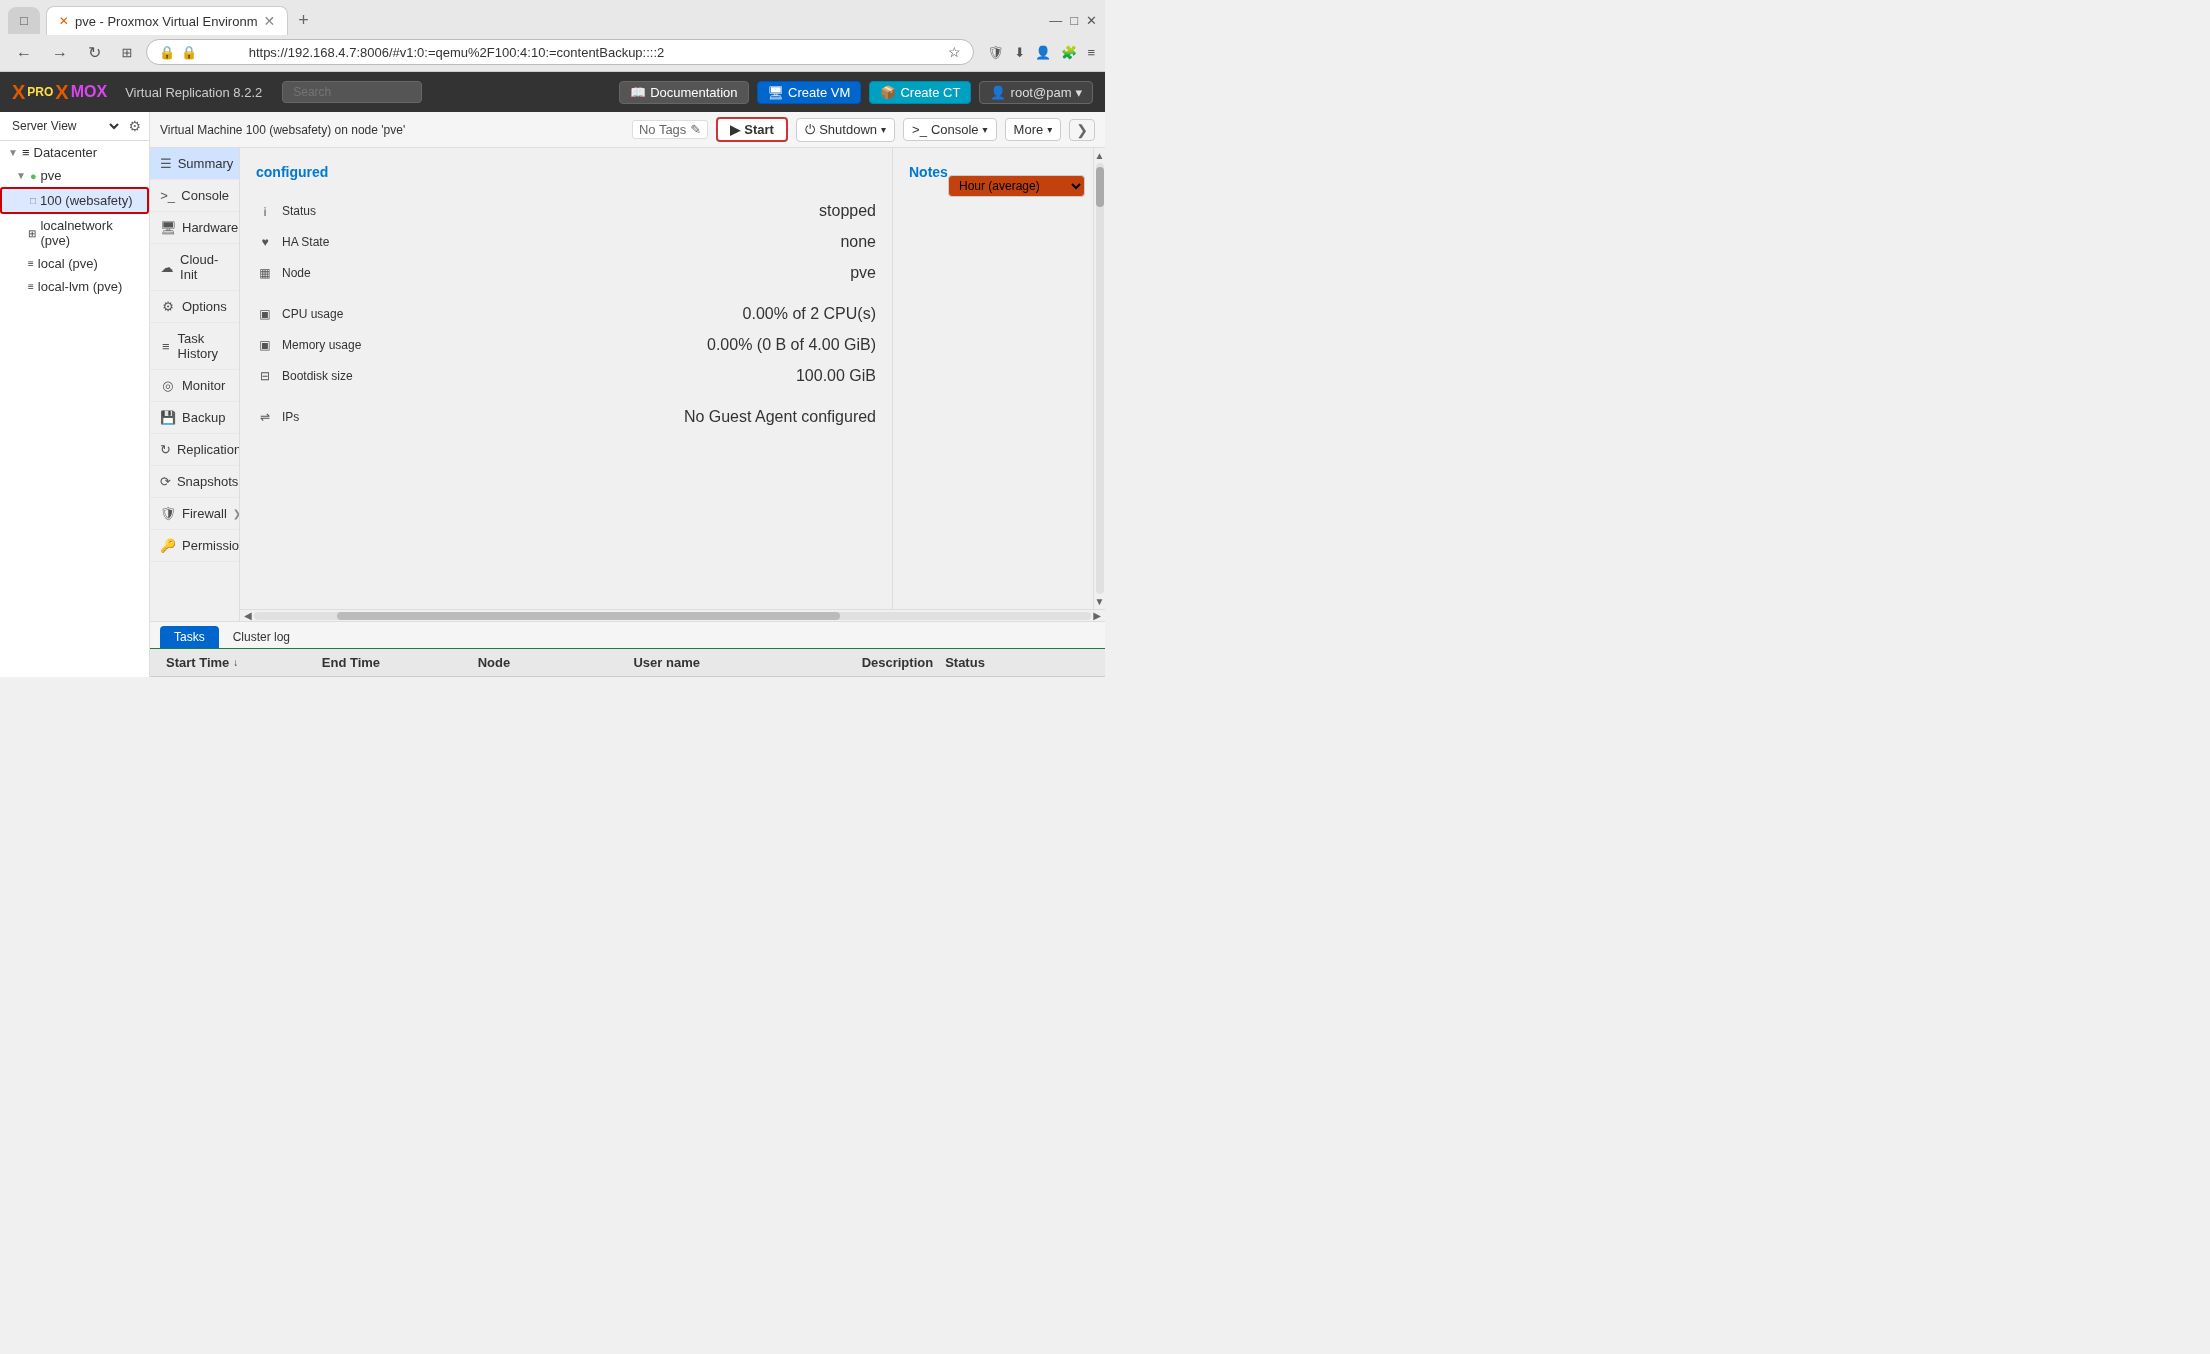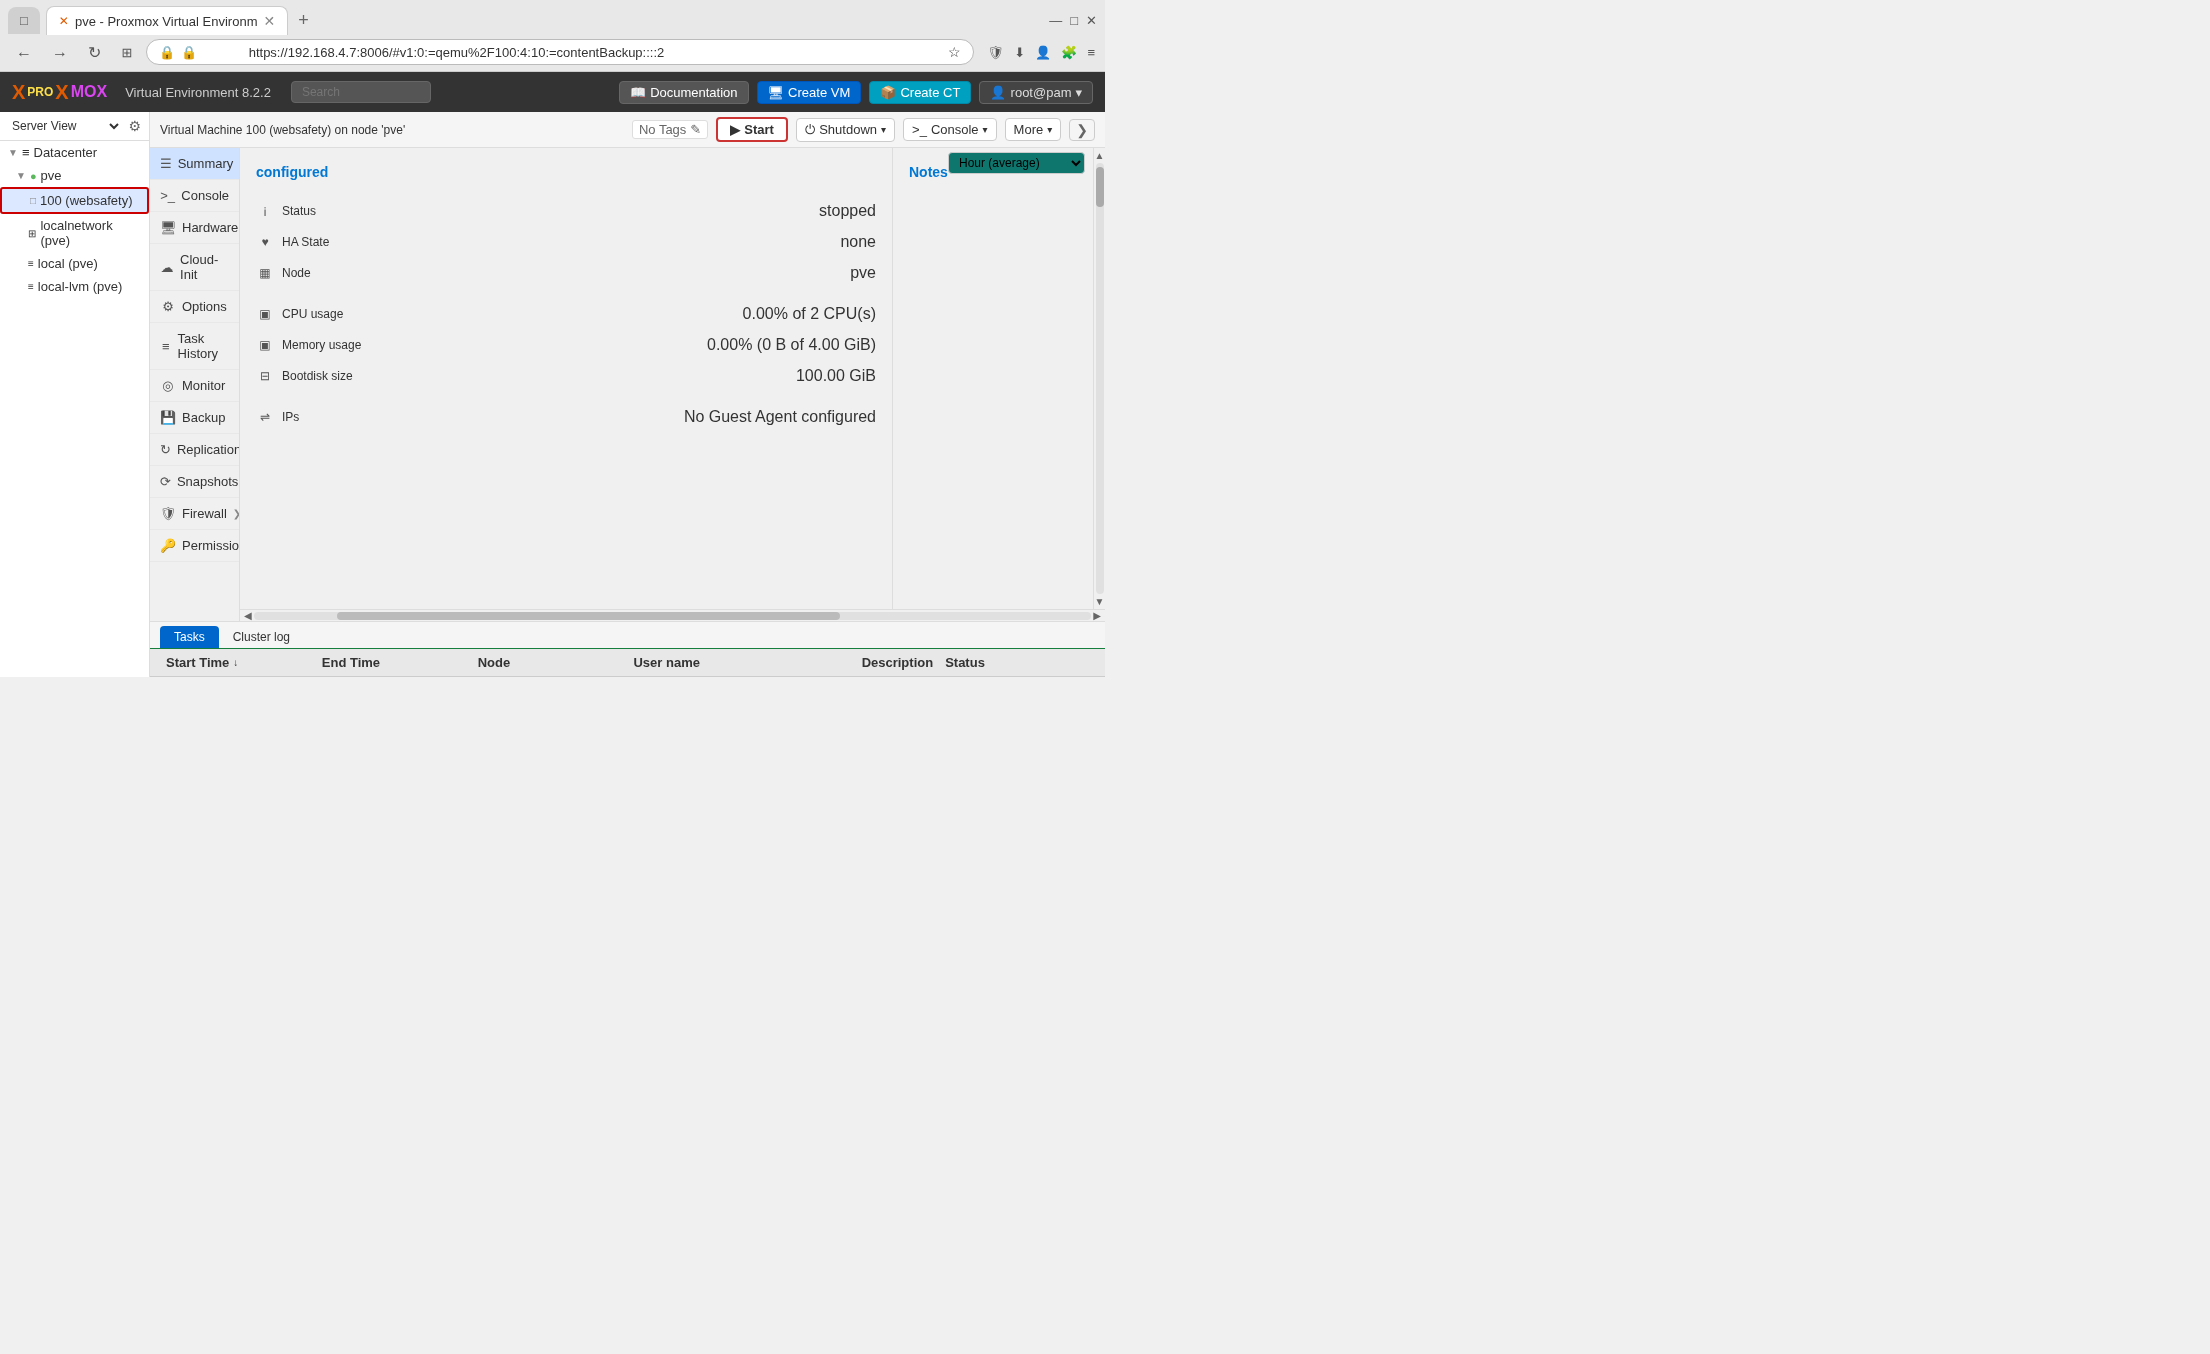--- a/index.html
+++ b/index.html
@@ -92,21 +92,21 @@
     .col-start { flex: 1.2; }
     .col-end { flex: 1.2; }
     .col-node { flex: 0.7; }
     .col-user { flex: 1; }
     .col-desc { flex: 2; justify-content: flex-end; }
     .col-status { flex: 1; }
     .sort-icon { font-size: 10px; }
 
     .vm-content-wrapper { position: relative; flex: 1; display: flex; flex-direction: column; overflow: hidden; }
     .time-dropdown-wrapper { position: absolute; top: 4px; right: 20px; z-index: 10; }
-    .time-dropdown { font-size: 12px; padding: 2px 20px 2px 6px; border: 1px solid #ccc; border-radius: 4px; background: #0f766e; cursor: pointer; appearance: auto; }
+    .time-dropdown { font-size: 12px; padding: 2px 20px 2px 6px; border: 1px solid #ccc; border-radius: 4px; background: #c2410c; cursor: pointer; appearance: auto; margin-top: 23px; }
 
     .scrollbar-right { width: 12px; background: #f0f0f0; display: flex; flex-direction: column; align-items: center; padding: 2px; border-left: 1px solid #ddd; }
     .scroll-up { font-size: 10px; color: #666; cursor: pointer; }
     .scroll-down { font-size: 10px; color: #666; cursor: pointer; margin-top: auto; }
     .scroll-track { flex: 1; width: 8px; background: #e0e0e0; border-radius: 4px; margin: 2px 0; position: relative; }
     .scroll-thumb { width: 8px; height: 40px; background: #aaa; border-radius: 4px; position: absolute; top: 4px; }
 
     .h-scrollbar { height: 12px; background: #f0f0f0; border-top: 1px solid #ddd; display: flex; align-items: center; padding: 0 2px; }
     .h-scroll-track { flex: 1; height: 8px; background: #e0e0e0; border-radius: 4px; position: relative; }
     .h-scroll-thumb { width: 60%; height: 8px; background: #bbb; border-radius: 4px; position: absolute; left: 10%; }
@@ -155,21 +155,21 @@
 
 <div class="app">
 
   <div class="topbar">
     <div class="proxmox-logo">
       <span style="color:#e05a00; font-size:20px; font-weight:bold;">X</span>
       <span style="color:#fde047; font-size:12px; font-weight:bold;">PRO</span>
       <span style="color:#e05a00; font-size:20px; font-weight:bold;">X</span>
       <span style="color:#d946ef; font-size:16px; font-weight:bold;">MOX</span>
     </div>
-    <span class="app-title">Virtual Environment 8.2.2</span>
+    <span class="app-title">Virtual Replication 8.2.2</span>
     <input class="topbar-search" type="text" placeholder="Search" style="">
     <div class="topbar-right">
       <button class="topbar-btn">
         <span>📖</span>
         <span>Documentation</span>
       </button>
       <button class="topbar-btn topbar-btn-blue">
         <span>🖥</span>
         <span>Create VM</span>
       </button>

